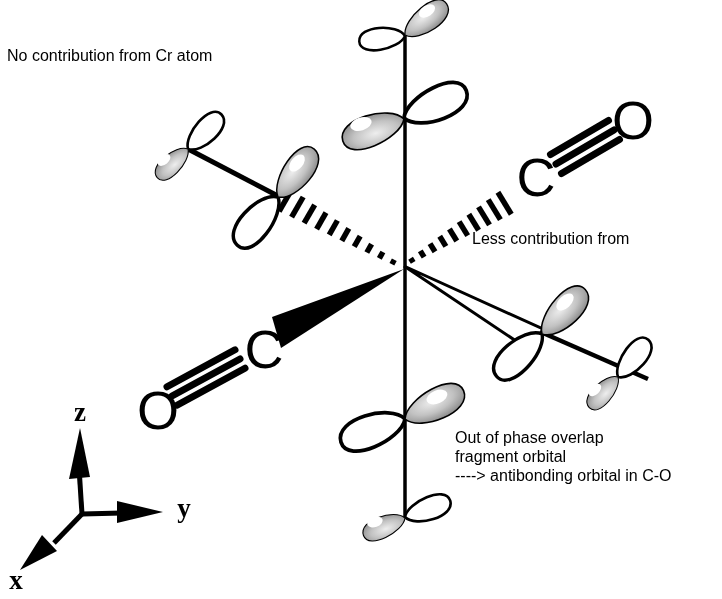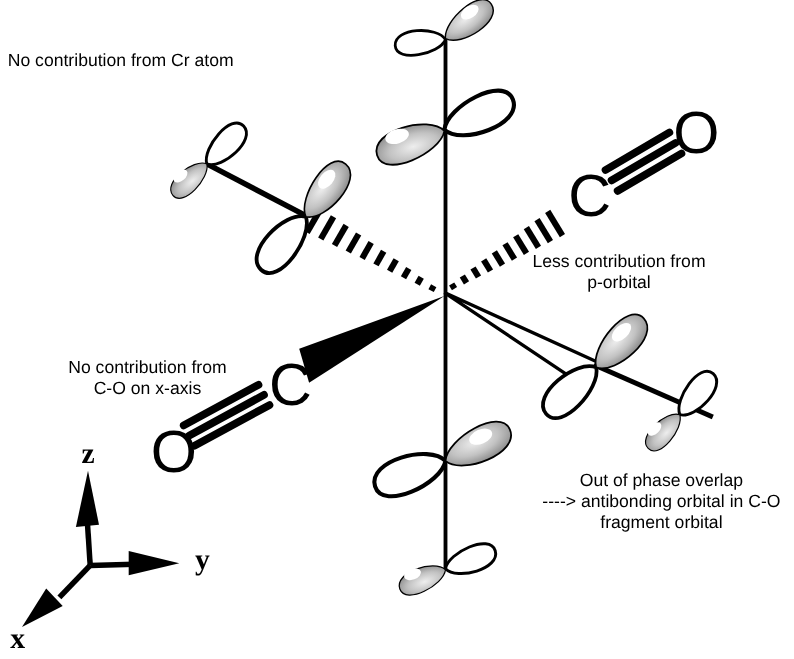--- a/index.html
+++ b/index.html
@@ -1,19 +1,19 @@
 <!DOCTYPE html>
 <html><head>
 <meta charset="utf-8">
 <style>
   html,body{margin:0;padding:0;background:#ffffff;}
   .stage{position:relative;width:722px;height:599px;background:#ffffff;overflow:hidden;
          font-family:"Liberation Sans",sans-serif;}
   .stage svg{position:absolute;left:0;top:0;}
-  .ann{position:absolute;color:#000;font:16px/19px "Liberation Sans",sans-serif;white-space:nowrap;text-align:center;}
+  .ann{position:absolute;color:#000;font:16px/19px "Liberation Sans",sans-serif;white-space:nowrap;}
   .atom{font:54px "Liberation Sans",sans-serif;fill:#000;}
   .axis-label{font:bold 27px "Liberation Serif",serif;fill:#000;}
 </style>
 </head>
 <body>
 
 <div class="stage">
 <svg width="722" height="599" viewBox="0 0 722 599">
   <defs>
     <radialGradient id="gLobe" cx="48%" cy="38%" r="78%">
@@ -138,28 +138,23 @@
     <text class="axis-label" x="80" y="421" text-anchor="middle">z</text>
     <text class="axis-label" x="184" y="517" text-anchor="middle">y</text>
     <text class="axis-label" x="16" y="589" text-anchor="middle">x</text>
   </g>
 </svg>
 
 <div class="ann" style="left:7px;top:46px;">
   <div>No contribution from Cr atom</div>
 </div>
 
-<div class="ann" style="left:484px;top:229px;">
+<div class="ann" style="left:472px;top:229px;">
   <div>Less contribution from</div>
-  <div>p-orbital</div>
 </div>
 
-<div class="ann" style="left:62px;top:325px;">
-  <div>No contribution from</div>
-  <div>C-O on x-axis</div>
-</div>
 
-<div class="ann" style="left:493px;top:428px;">
+<div class="ann" style="left:455px;top:428px;">
   <div>Out of phase overlap</div>
+  <div>fragment orbital</div>
   <div>----&gt; antibonding orbital in C-O</div>
-  <div>fragment orbital</div>
 </div>
 </div>
 
 </body></html>

